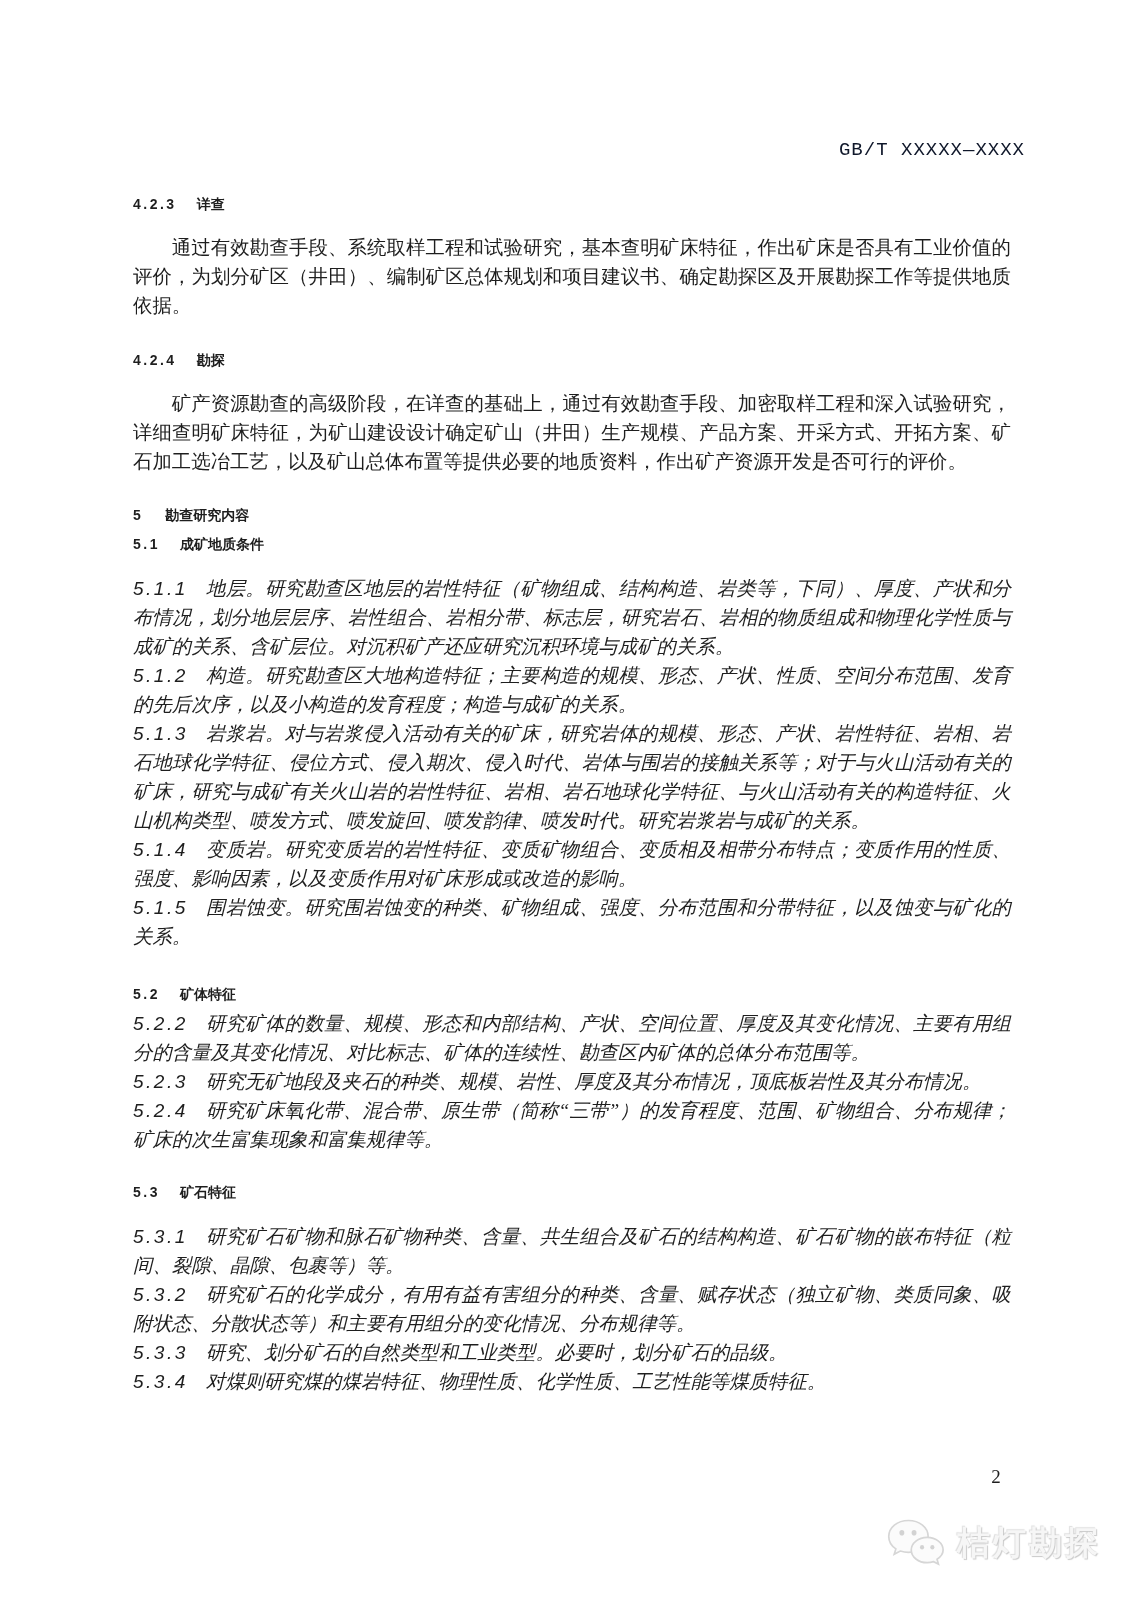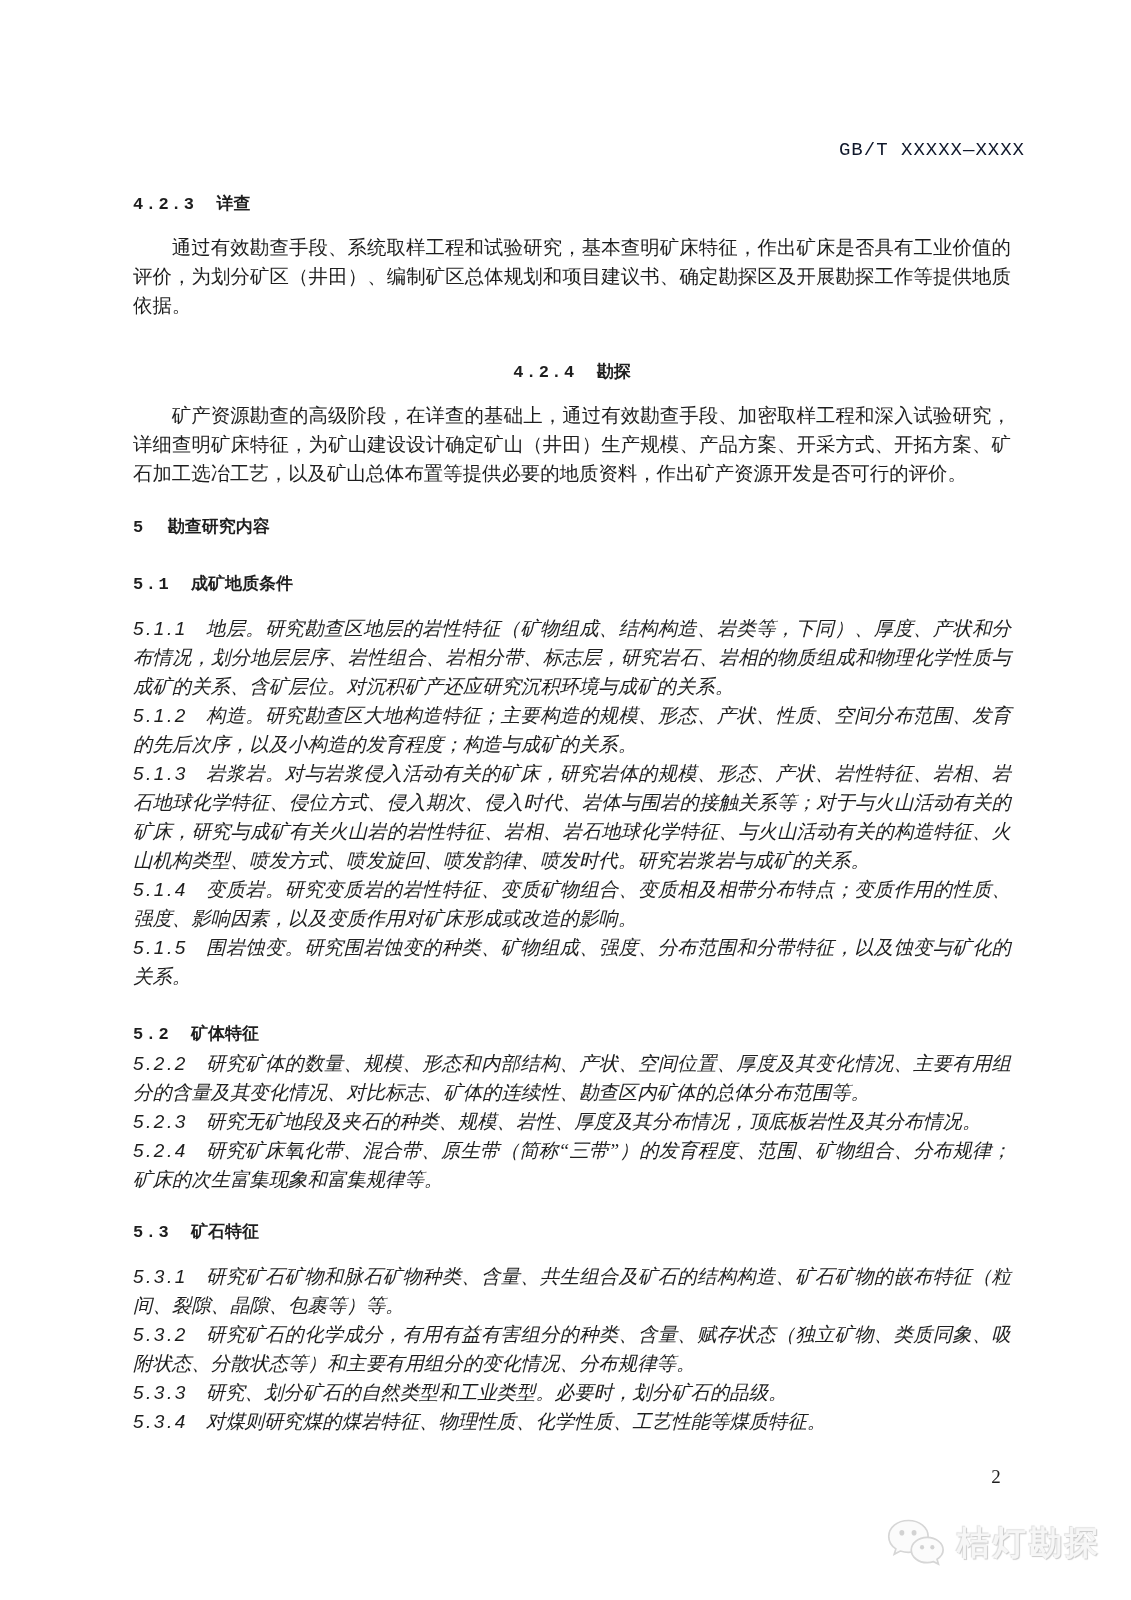--- a/index.html
+++ b/index.html
@@ -33,34 +33,34 @@
     width: 878px;
     font-size: 19.4px;
     line-height: 29px;
     text-align: justify;
     text-justify: inter-ideograph;
     color: #1e1e1e;
   }
 
   
   .hd {
-    font-family: Liberation Mono, monospace;
+    font-family: Liberation Sans, sans-serif;
     font-weight: bold;
-    font-size: 17px;
+    font-size: 14px;
     line-height: 29px;
     text-align: left;
     white-space: nowrap;
   }
   .hd .num { letter-spacing: 2.5px; margin-right: 20px; font-weight: bold; }
   .hd.lvl1 .num { margin-right: 22px; }
 
   .hd.h423 { margin-top: 0; }
-  .hd.h424 { margin-top: 38px; text-align: center; }
+  .hd.h424 { margin-top: 26px; }
   .hd.h5   { margin-top: 25px; }
-  .hd.h51  { margin-top: 28px; }
+  .hd.h51  { }
   .hd.h52  { margin-top: 29px; }
   .hd.h53  { margin-top: 24px; }
 
   
   p.body-para { margin-top: 14px; text-indent: 2em; }
 
   
   p.clause { margin-top: 0; font-style: italic; }
   p.clause.first-of-group { margin-top: 15px; }
   p.clause .cnum {

